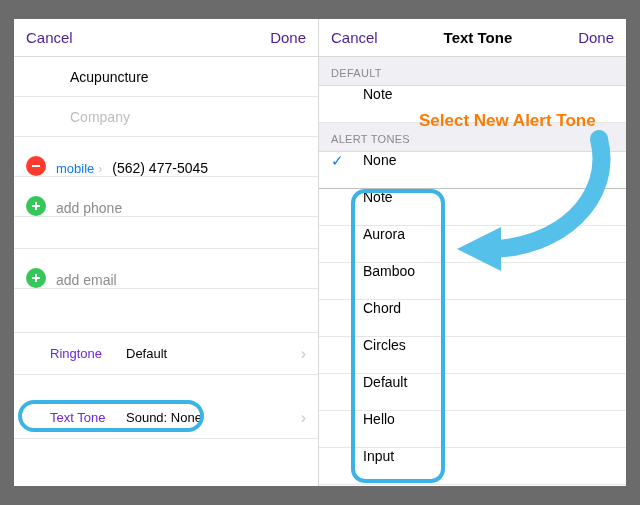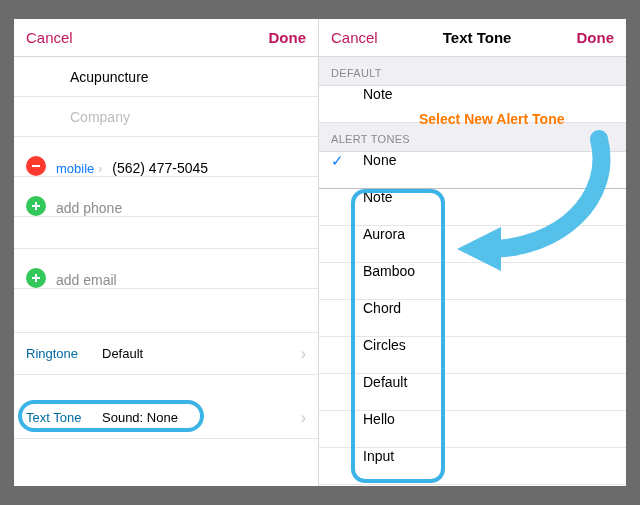--- a/index.html
+++ b/index.html
@@ -28,22 +28,22 @@
 
   
   .nav {
     height: 38px;
     display: flex;
     align-items: center;
     justify-content: space-between;
     padding: 0 12px;
     border-bottom: 1px solid #d8d8d8;
   }
-  .nav-btn { color: #be185d; font-size: 15px; cursor: pointer; }
-  .nav-btn.done { font-weight: 700; text-align: center; }
+  .nav-btn { color: #4c1d95; font-size: 15px; cursor: pointer; }
+  .nav-btn.done { font-weight: 400; text-align: center; }
   .nav-title { font-size: 15px; font-weight: 700; color: #000; }
 
   .form-row {
     height: 40px;
     display: flex;
     align-items: center;
     padding-left: 56px;
     font-size: 14px;
     border-bottom: 1px solid #e6e6e6;
   }
@@ -74,21 +74,21 @@
 
   .setting-row {
     height: 42px;
     display: flex;
     align-items: center;
     padding: 0 12px;
     border-bottom: 1px solid #e6e6e6;
     font-size: 13px;
     position: relative;
   }
-  .setting-label { color:#0369a1; margin-right: 16px; min-width:60px; }
+  .setting-label { color:#6d28d9; margin-right: 16px; min-width:60px;margin-left:24px; }
   .setting-value { color:#000; }
   .chev-right { position:absolute; right:12px; color:#c9c9c9; font-size:16px; }
   .gap-between { height: 22px; background:#fff; }
   .highlight-pill {
     position: absolute;
     border: 4px solid #3cb3e6;
     border-radius: 18px;
     pointer-events: none;
   }
 
@@ -120,21 +120,21 @@
     border: 4px solid #3cb3e6;
     border-radius: 14px;
     pointer-events:none;
   }
 
   
   .annot-text {
     position:absolute;
     color:#ff7a00;
     font-weight:700;
-    font-size:14px;
+    font-size:17px;
     pointer-events:none;
     white-space:nowrap;
   }
   .annot-arrow {
     position:absolute;
     pointer-events:none;
   }
 </style>
 </head>
 <body>

